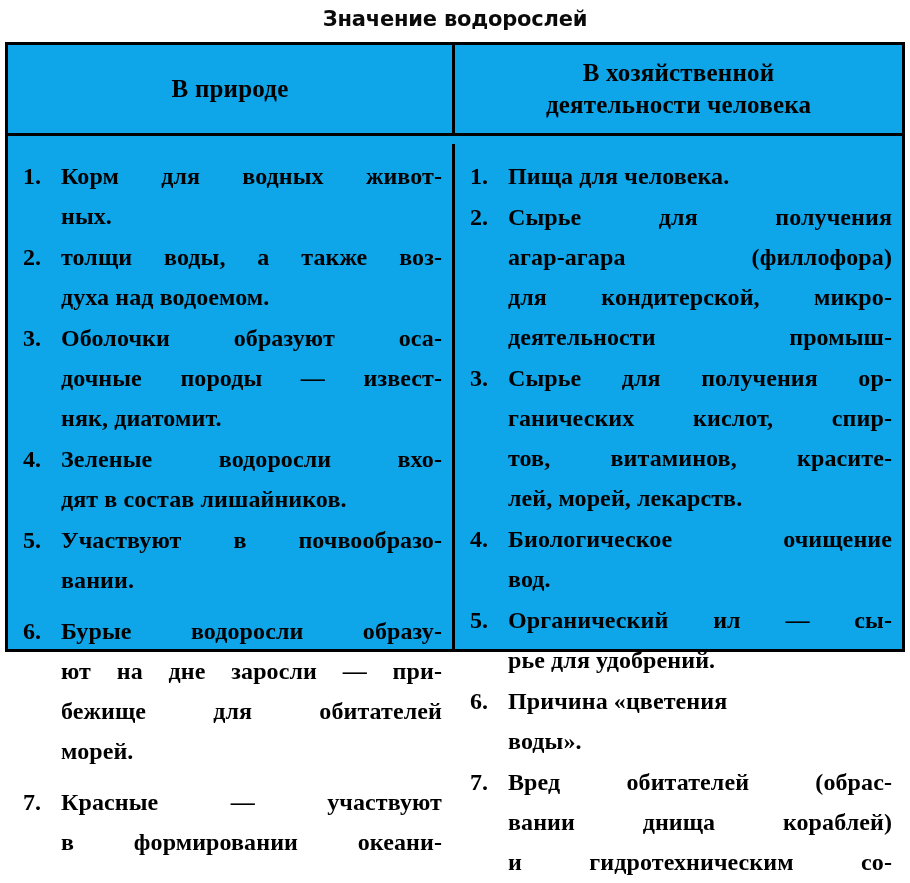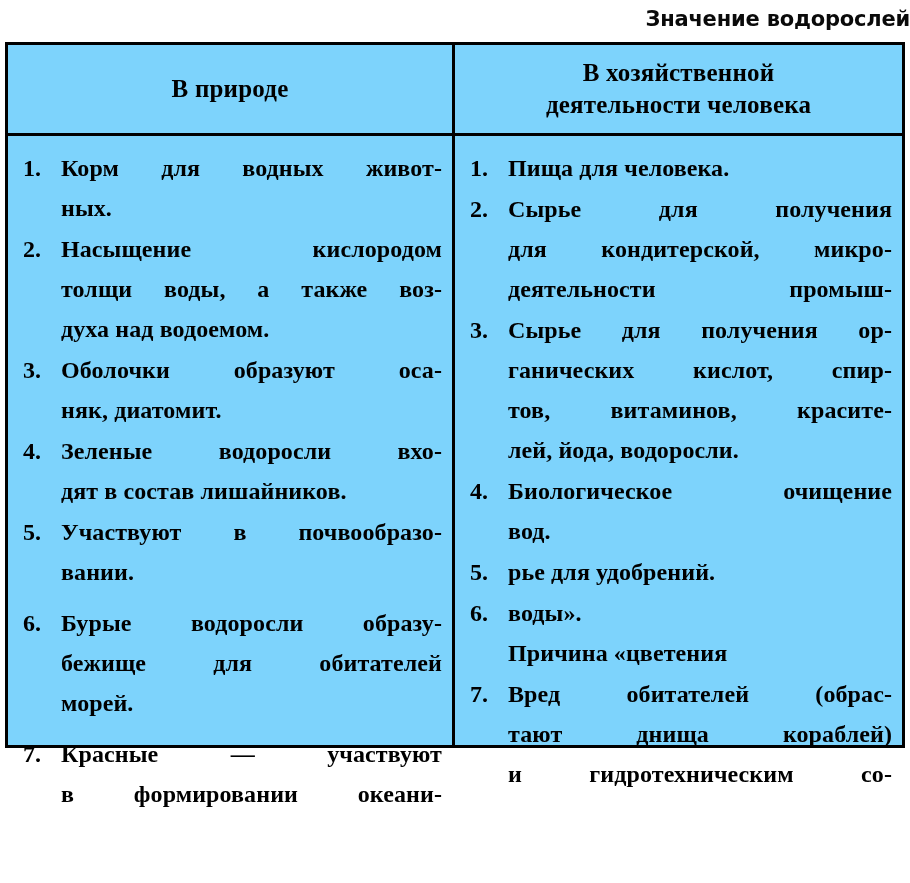--- a/index.html
+++ b/index.html
@@ -14,41 +14,42 @@
     color: #000000;
     overflow: hidden;
     position: relative;
   }
 
   
   .page-title {
     font-family: "DejaVu Sans", "Liberation Sans", sans-serif;
     font-weight: bold;
     font-size: 21px;
-    text-align: right;
+    text-align: center;
     letter-spacing: -0.2px;
     line-height: 1;
     padding-top: 9px;
     height: 24px;
     box-sizing: border-box;
     color: #0a0a0a;
   }
 
   
   .table-frame {
     position: absolute;
     left: 5px;
     top: 42px;
     width: 900px;
-    height: 706px;
+    height: 610px;
     box-sizing: border-box;
     border: 3px solid #000000;
     display: flex;
     flex-direction: column;
-    background: #7dd3fc;
+    background: #0ea5e9;
+    gap: 8px;
   }
 
   .header-row {
     display: flex;
     height: 88px;
     border-bottom: 3px solid #000000;
     flex: none;
   }
   .body-row {
     display: flex;
@@ -171,30 +172,30 @@
             <span class="item-num">1.</span>
             <span class="item-body">
               <span class="ln">Корм для водных живот-</span>
               <span class="ln last">ных.</span>
             </span>
           </li>
 
           <li>
             <span class="item-num">2.</span>
             <span class="item-body">
-              <span class="ln">Насыщение кислородом</span>
               <span class="ln">толщи воды, а также воз-</span>
               <span class="ln last">духа над водоемом.</span>
             </span>
           </li>
 
           <li>
             <span class="item-num">3.</span>
             <span class="item-body">
               <span class="ln">Оболочки образуют оса-</span>
+              <span class="ln">дочные породы — извест-</span>
               <span class="ln last">няк, диатомит.</span>
             </span>
           </li>
 
           <li>
             <span class="item-num">4.</span>
             <span class="item-body">
               <span class="ln">Зеленые водоросли вхо-</span>
               <span class="ln last">дят в состав лишайников.</span>
             </span>
@@ -205,20 +206,21 @@
             <span class="item-body">
               <span class="ln">Участвуют в почвообразо-</span>
               <span class="ln last">вании.</span>
             </span>
           </li>
 
           <li class="gap-before">
             <span class="item-num">6.</span>
             <span class="item-body">
               <span class="ln">Бурые водоросли образу-</span>
+              <span class="ln">ют на дне заросли — при-</span>
               <span class="ln">бежище для обитателей</span>
               <span class="ln last">морей.</span>
             </span>
           </li>
 
           <li class="gap-before">
             <span class="item-num">7.</span>
             <span class="item-body">
               <span class="ln">Красные — участвуют</span>
               <span class="ln">в формировании океани-</span>
@@ -238,63 +240,65 @@
             <span class="item-num">1.</span>
             <span class="item-body">
               <span class="ln last">Пища для человека.</span>
             </span>
           </li>
 
           <li>
             <span class="item-num">2.</span>
             <span class="item-body">
               <span class="ln">Сырье для получения</span>
+              <span class="ln">агар-агара (филлофора)</span>
               <span class="ln">для кондитерской, микро-</span>
               <span class="ln">деятельности промыш-</span>
             </span>
           </li>
 
           <li>
             <span class="item-num">3.</span>
             <span class="item-body">
               <span class="ln">Сырье для получения ор-</span>
               <span class="ln">ганических кислот, спир-</span>
               <span class="ln">тов, витаминов, красите-</span>
-              <span class="ln last">лей, йода, водоросли.</span>
+              <span class="ln last">лей, морей, лекарств.</span>
             </span>
           </li>
 
           <li>
             <span class="item-num">4.</span>
             <span class="item-body">
               <span class="ln">Биологическое очищение</span>
               <span class="ln last">вод.</span>
             </span>
           </li>
 
           <li>
             <span class="item-num">5.</span>
             <span class="item-body">
+              <span class="ln">Органический ил — сы-</span>
               <span class="ln last">рье для удобрений.</span>
             </span>
           </li>
 
           <li>
             <span class="item-num">6.</span>
             <span class="item-body">
+              <span class="ln last">Причина «цветения</span>
               <span class="ln last">воды».</span>
-              <span class="ln last">Причина «цветения</span>
             </span>
           </li>
 
           <li>
             <span class="item-num">7.</span>
             <span class="item-body">
               <span class="ln">Вред обитателей (обрас-</span>
-              <span class="ln">тают днища кораблей)</span>
+              <span class="ln">вании днища кораблей)</span>
               <span class="ln">и гидротехническим со-</span>
 
             </span>
           </li>
 
         </ol>
       </div>
     </div>
 
   </div>

